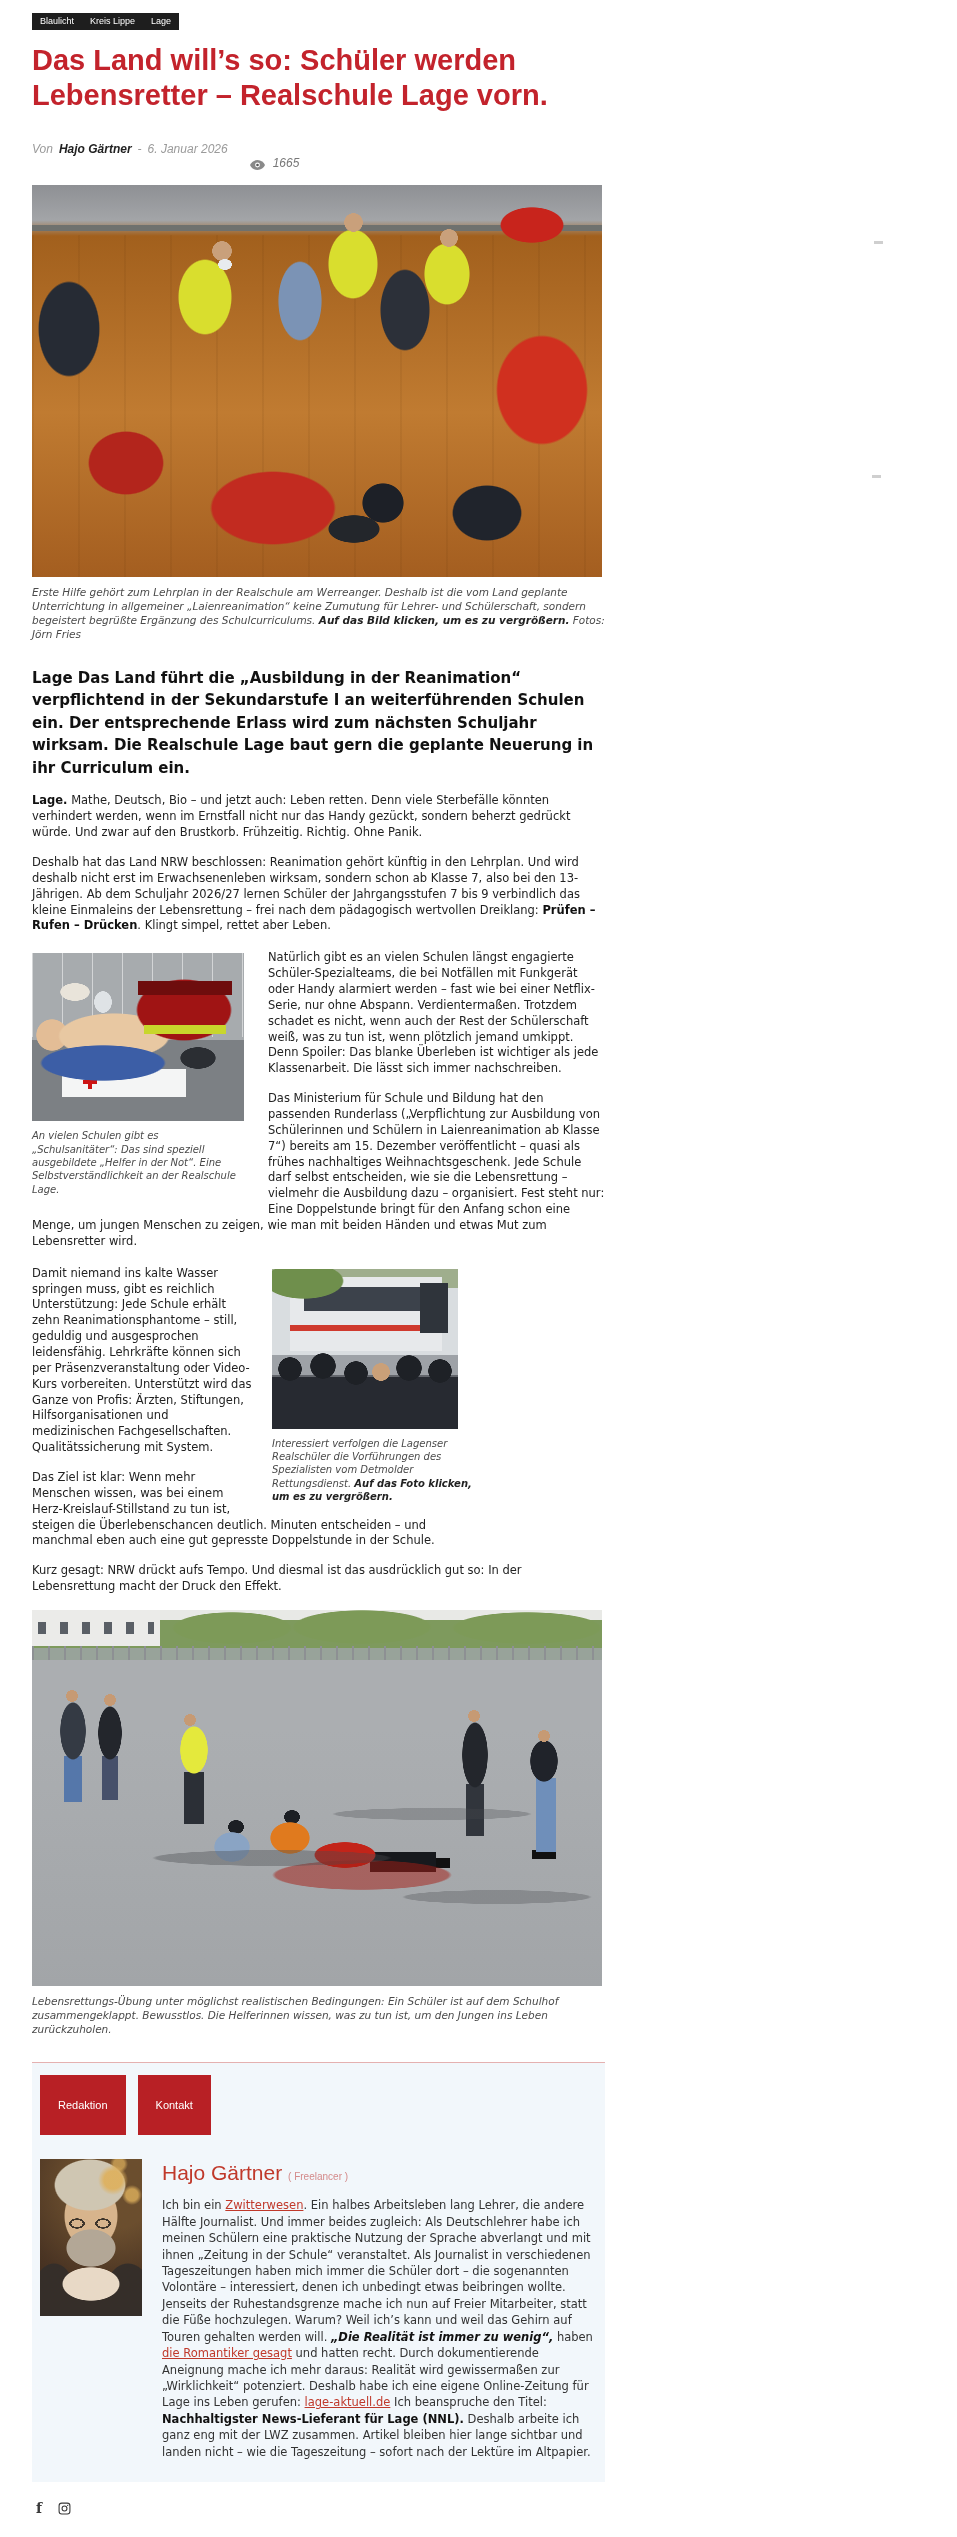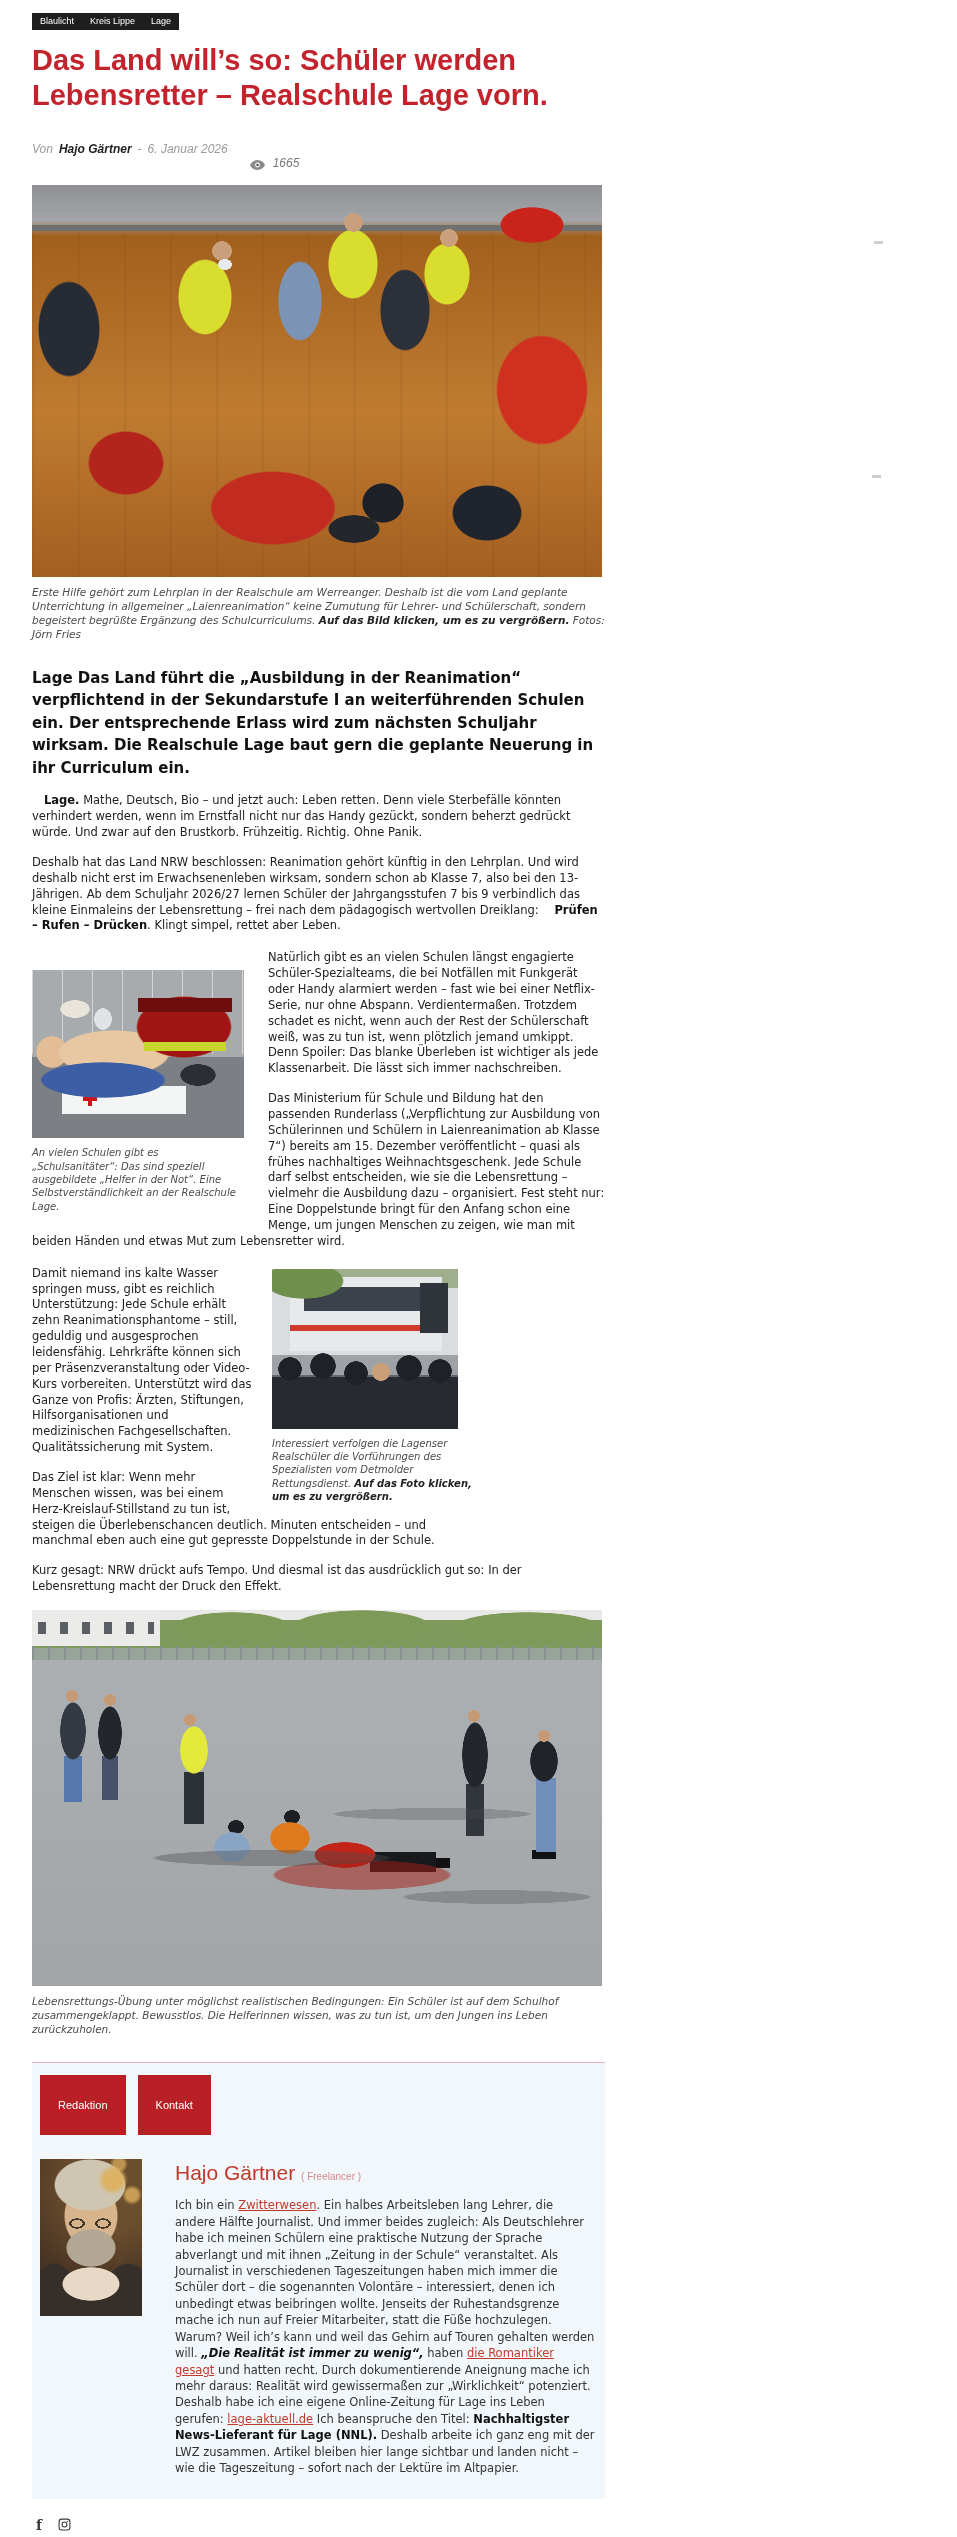--- a/index.html
+++ b/index.html
@@ -23,25 +23,25 @@
   .byline .author{color:#222;font-weight:bold;text-decoration:none;cursor:pointer;}
   .views{display:inline-flex;align-items:flex-end;gap:8px;margin-left:16px;color:#777;margin-top:28px;}
 
   figure{margin:0;}
   .hero{margin-top:15px;}
   figcaption{font-style:italic;font-size:10.5px;line-height:1.34;color:#4a4a4a;margin-top:8px;}
   figcaption b{color:#222;}
 
   .lead{font-weight:bold;font-size:15px;line-height:1.5;margin:26px 0 0;color:#111;}
   .body-p{font-size:11.5px;line-height:1.38;margin:14px 0 0;color:#222;}
-  .body-p b{color:#111;margin-left:12px;}
+  .body-p b{color:#111;}
 
   .section{margin-top:16px;}
   .clearfix::after{content:"";display:block;clear:both;}
-  .fig-left{float:left;width:212px;margin:20px 24px 6px 0;}
+  .fig-left{float:left;width:212px;margin:3px 24px 6px 0;}
   .fig-left figcaption{font-size:10px;}
   .section.narrow{width:446px;}
   .fig-right{float:right;width:206px;margin:3px 0 6px 18px;}
   .fig-right figcaption{font-size:10px;}
   .section .first{margin-top:2px;}
 
   
   .ph{display:block;cursor:pointer;}
   .ph-hero{width:570px;height:392px;background:
     radial-gradient(closest-side,#c8241c 0 96%,transparent) 468px 22px/64px 36px no-repeat,
@@ -141,21 +141,21 @@
     linear-gradient(#352e29,#352e29) 0 126px/102px 31px no-repeat,
     radial-gradient(closest-side,#352e29 0 96%,transparent) -6px 104px/40px 54px no-repeat,
     radial-gradient(closest-side,#352e29 0 96%,transparent) 66px 104px/44px 54px no-repeat,
     radial-gradient(circle at 72% 18%,#6b4e2e 0 28%,#4a3423 66%,#38281b 100%) 0 0/100% 100% no-repeat;}
 
   
   .author-box{margin-top:26px;background:#f2f7fb;border-top:1px solid #e5b0b0;padding:12px 10px 22px 8px;}
   .btn-row{display:flex;gap:12px;}
   .btn{background:#b82025;color:#fff;font-size:11px;padding:24px 18px;text-decoration:none;
        font-family:"Liberation Sans",sans-serif;cursor:pointer;}
-  .author-flex{display:flex;gap:33px;margin-top:24px;}
+  .author-flex{display:flex;gap:20px;margin-top:24px;}
   .author-name{margin:2px 0 0;font-family:"Liberation Sans",sans-serif;font-weight:normal;font-size:21px;}
   .author-name a{color:#c0392b;text-decoration:none;cursor:pointer;}
   .role{font-size:10px;color:#d48a8a;font-family:"Liberation Sans",sans-serif;}
   .bio{font-size:11.5px;line-height:1.43;margin:12px 0 0;color:#333;max-width:440px;}
   .bio a{color:#c0392b;text-decoration:underline;cursor:pointer;}
   .bio .bi{font-weight:bold;font-style:italic;color:#111;}
   .bio b{color:#111;}
 
   .social{margin:18px 0 0 4px;display:flex;gap:16px;align-items:center;}
   .social a{color:#3a3a3a;text-decoration:none;cursor:pointer;display:inline-flex;align-items:center;}

